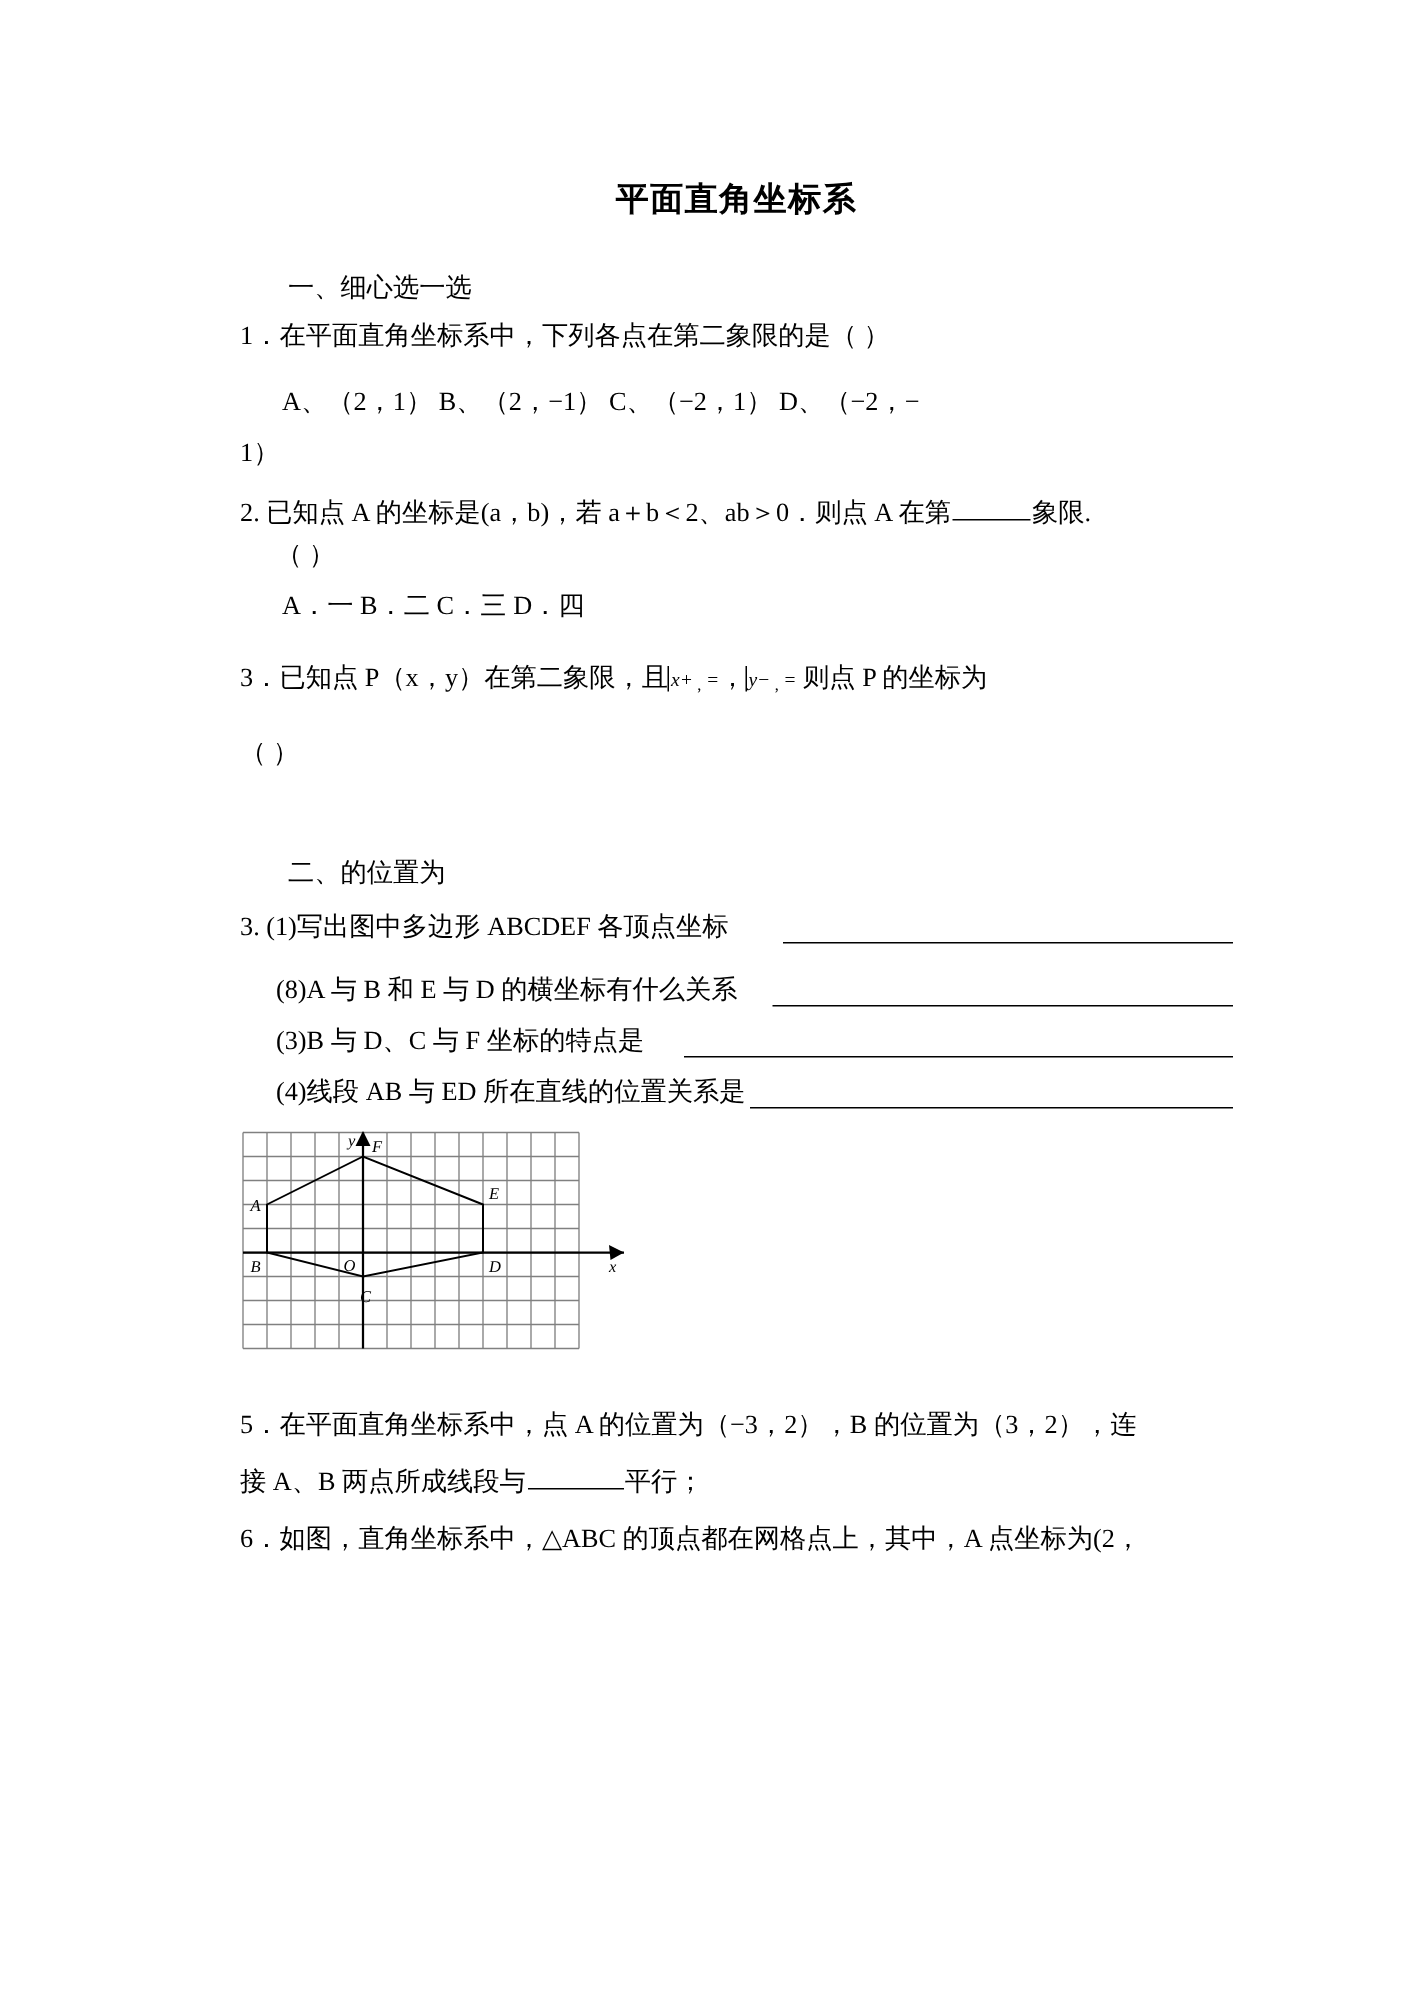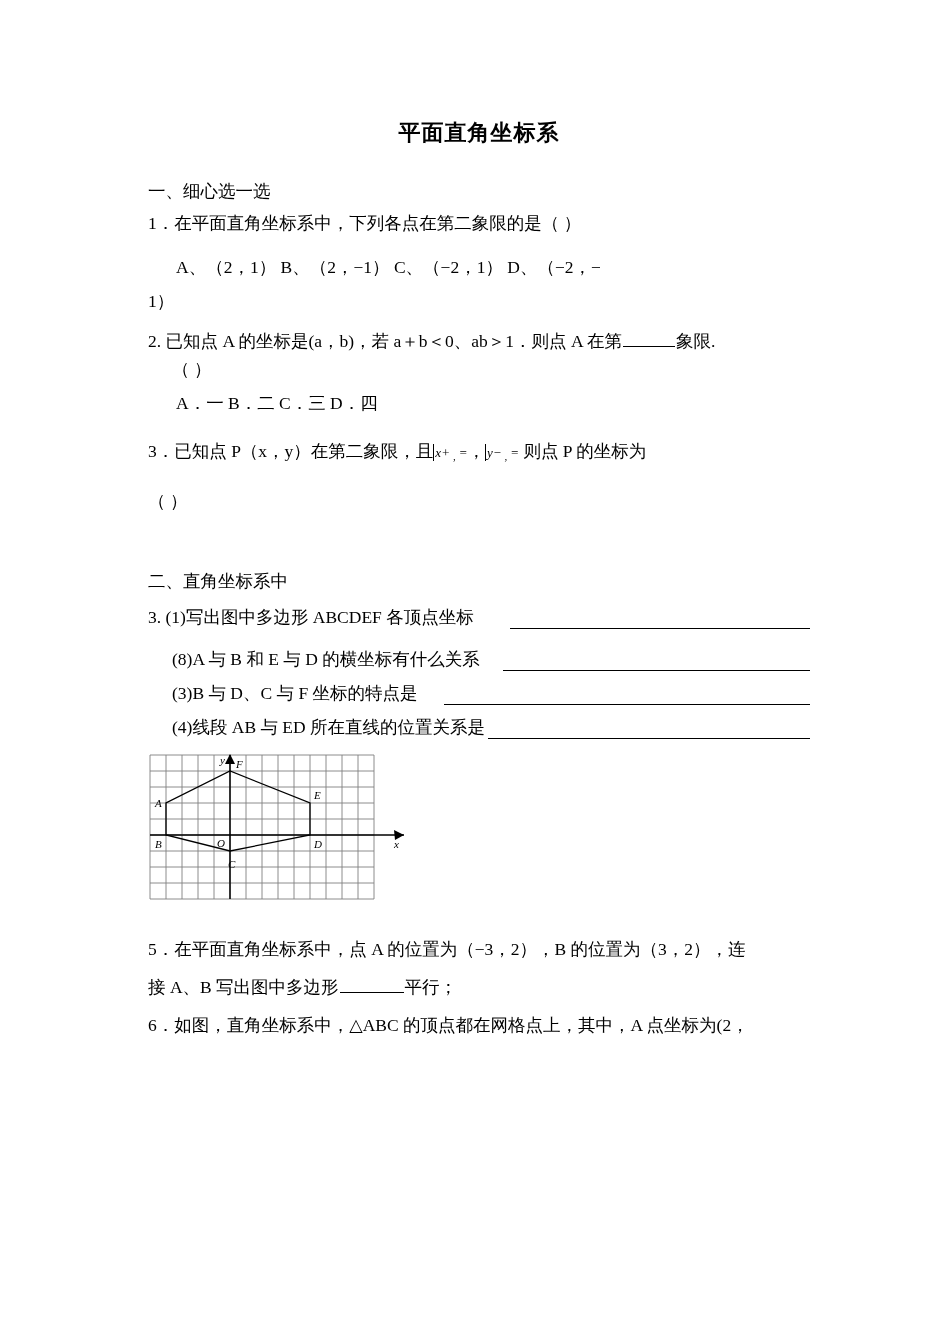--- a/index.html
+++ b/index.html
@@ -10,21 +10,21 @@
   body {
     width: 950px;
     height: 1344px;
     position: relative;
     font-family: "Liberation Serif", "DejaVu Serif", serif;
     color: #000000;
     overflow: hidden;
   }
   .page {
     position: absolute;
-    left: 0; top: 0;
+    left: 12px; top: 0;
     width: 804px;
     height: 1344px;
   }
   .doc-title {
     position: absolute;
     left: 148px;
     top: 118px;
     width: 662px;
     text-align: center;
     font-size: 22px;
@@ -33,21 +33,21 @@
   }
   .line {
     position: absolute;
     left: 148px;
     font-size: 17.5px;
     line-height: 22px;
     white-space: nowrap;
   }
   .indent1 { left: 160px; margin-left: 16px; }
   .indent2 { left: 172px; }
-  .sect { font-size: 17.5px; }
+  .sect { font-size: 17.5px; margin-left: 32px; }
   .blank {
     display: inline-block;
     border-bottom: 1px solid #000;
     vertical-align: baseline;
     height: 15px;
     margin: 0 1px;
   }
   .b-q2 { width: 52px; }
   .b-q5 { width: 64px; }
   .b-q6 { width: 104px; }
@@ -88,28 +88,28 @@
 <div class="page">
 
   <div class="doc-title">平面直角坐标系</div>
 
   <div class="line sect" style="top:180px">一、细心选一选</div>
 
   <div class="line" style="top:212px">1．在平面直角坐标系中，下列各点在第二象限的是（          ）</div>
   <div class="line indent1" style="top:256px">A、（2，1）       B、（2，−1）        C、（−2，1）        D、（−2，−</div>
   <div class="line" style="top:290px">1）</div>
 
-  <div class="line" style="top:330px"><span>2. 已知点 A 的坐标是(a，b)，若 a＋b＜0、ab＞1．则点 A 在第</span><span class="blank b-q2"></span><span>象限.</span></div>
+  <div class="line" style="top:330px"><span>2. 已知点 A 的坐标是(a，b)，若 a＋b＜2、ab＞0．则点 A 在第</span><span class="blank b-q2"></span><span>象限.</span></div>
   <div class="line indent2" style="top:358px">（ ）</div>
   <div class="line indent1" style="top:392px">A．一         B．二       C．三      D．四</div>
 
   <div class="line" style="top:440px"><span>3．已知点 P（x，y）在第二象限，且</span><span class="bar"></span><span class="frag">x+</span><span class="tinycomma">,</span><span class="frag">=</span><span>，</span><span class="bar"></span><span class="frag">y−</span><span class="tinycomma">,</span><span class="frag">=</span>&nbsp;<span>则点 P 的坐标为</span></div>
   <div class="line" style="top:490px">（  ）</div>
 
-  <div class="line sect" style="top:570px">二、直角坐标系中</div>
+  <div class="line sect" style="top:570px">二、的位置为</div>
 
   <div class="line" style="top:606px">3. (1)写出图中多边形 ABCDEF 各顶点坐标</div>
   <div class="ans-line" style="left:510px; top:628px; width:300px"></div>
 
   <div class="line indent2" style="top:648px">(8)A 与 B 和 E 与 D 的横坐标有什么关系</div>
   <div class="ans-line" style="left:503px; top:670px; width:307px"></div>
 
   <div class="line indent2" style="top:682px">(3)B 与 D、C 与 F 坐标的特点是</div>
   <div class="ans-line" style="left:444px; top:704px; width:366px"></div>
 
@@ -158,17 +158,17 @@
         <text x="166" y="95" font-family="&quot;Liberation Serif&quot;, serif" font-size="11" font-style="italic" fill="#000">D</text>
         <text x="166" y="46" font-family="&quot;Liberation Serif&quot;, serif" font-size="11" font-style="italic" fill="#000">E</text>
         <text x="88" y="15" font-family="&quot;Liberation Serif&quot;, serif" font-size="11" font-style="italic" fill="#000">F</text>
         <text x="69" y="94" font-family="&quot;Liberation Serif&quot;, serif" font-size="11" font-style="italic" fill="#000">O</text>
         <text x="246" y="95" font-family="&quot;Liberation Serif&quot;, serif" font-size="11" font-style="italic" fill="#000">x</text>
         <text x="72" y="11" font-family="&quot;Liberation Serif&quot;, serif" font-size="11" font-style="italic" fill="#000">y</text>
       </svg>
   </div>
 
   <div class="line" style="top:938px">5．在平面直角坐标系中，点 A 的位置为（−3，2），B 的位置为（3，2），连</div>
-  <div class="line" style="top:976px"><span>接 A、B 写出图中多边形</span><span class="blank b-q5"></span><span>平行；</span></div>
+  <div class="line" style="top:976px"><span>接 A、B 两点所成线段与</span><span class="blank b-q5"></span><span>平行；</span></div>
 
   <div class="line" style="top:1014px">6．如图，直角坐标系中，△ABC 的顶点都在网格点上，其中，A 点坐标为(2，</div>
 
 </div>
 
 </body></html>

